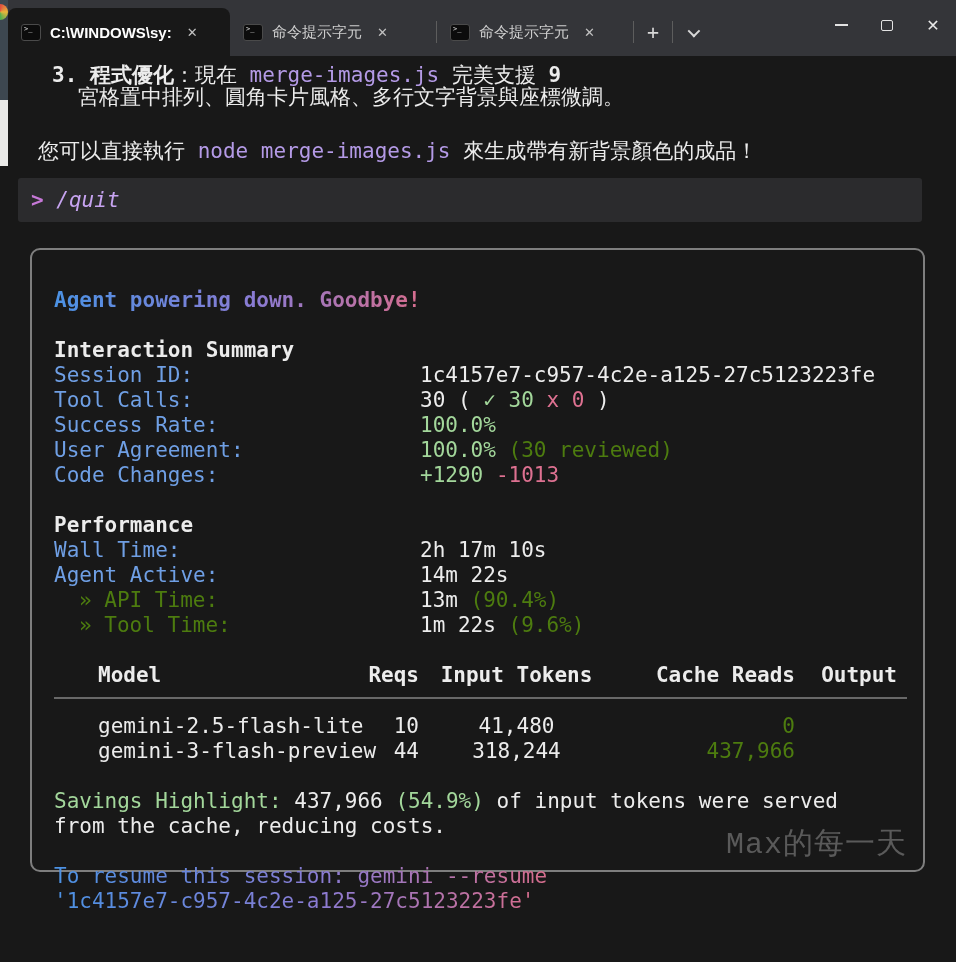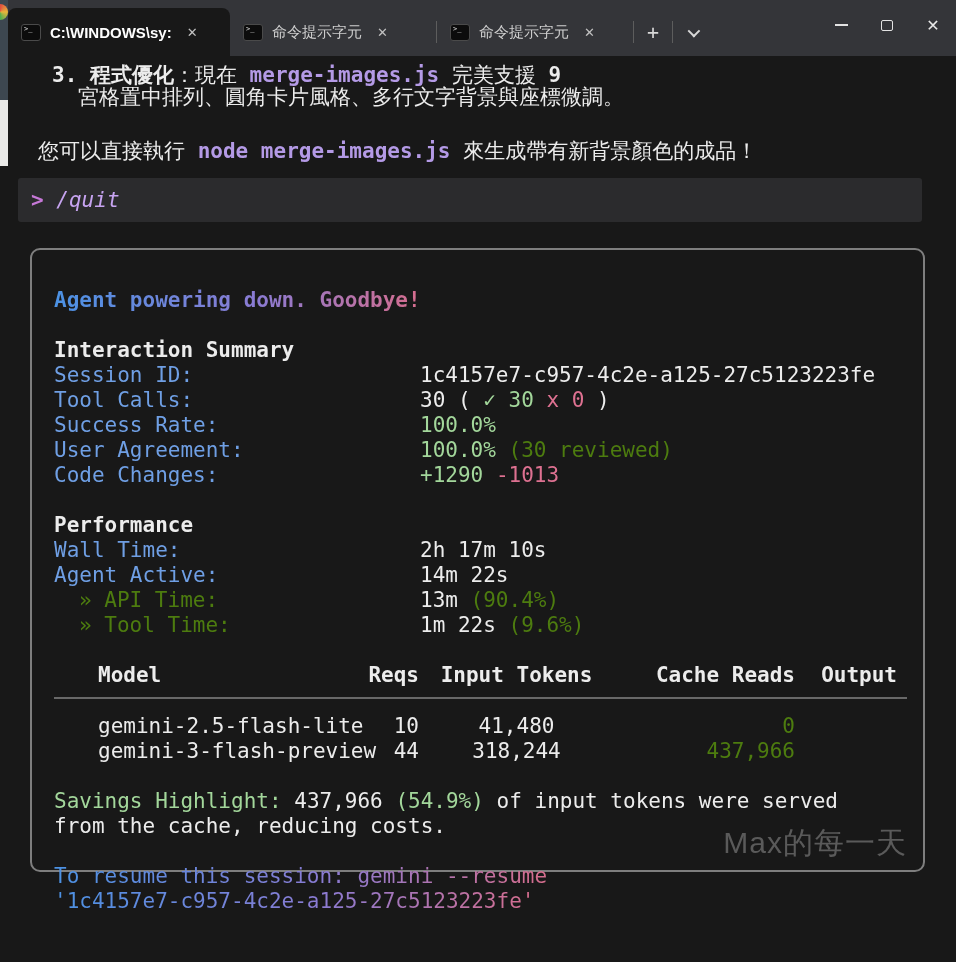--- a/index.html
+++ b/index.html
@@ -34,21 +34,21 @@
   .cap-btn { width:46px; height:50px; display:flex; align-items:center; justify-content:center; }
   .min-glyph { width:13px; height:0; border-top:2px solid #e3e3e3; }
   .max-glyph { width:12px; height:11px; border:1.5px solid #e3e3e3; border-radius:2px; }
   .close-glyph { color:#e8e8e8; font-size:16px; font-family:"DejaVu Sans",sans-serif; }
 
   
   .content { position:absolute; left:8px; top:56px; width:948px; height:906px; background:#181818;
              color:#ececec; font-size:21px; }
   .tline { position:absolute; white-space:pre; line-height:26px; }
   .b { font-weight:bold; }
-  .code-purple { color:#b49ae6; font-weight:bold; }
+  .code-purple { color:#b49ae6; font-weight:normal; }
   .blue { color:#6f9fe4; }
   .green { color:#a3d79b; }
   .pink { color:#de7191; }
   .gray { color:#4d7c0f; }
   .white { color:#ececec; }
 
   .l1 { left:44px; top:6px; }
   .l2 { left:70px; top:28px; }
   .l3 { left:30px; top:82px; }
 
@@ -69,21 +69,21 @@
                    display:inline-block; }
 
   .trow { position:absolute; left:22px; display:flex; line-height:25px; white-space:pre; }
   .c-model { width:310px;padding-left:44px; }
   .c-reqs { width:55px; text-align:right; }
   .c-input { width:195px; text-align:center; }
   .c-cache { width:181px; text-align:right; }
   .c-output { width:102px; text-align:right; }
   .divider { position:absolute; left:22px; width:853px; height:2px; background:#686868; }
 
-  .watermark { position:absolute; right:16px; bottom:6px; font-family:Liberation Sans, sans-serif;
+  .watermark { position:absolute; right:16px; bottom:6px; font-family:Liberation Mono, monospace;
                font-size:30px; color:#5a5a5a; letter-spacing:1px; }
 </style>
 </head>
 <body>
 
 <div class="bg-strip">
   <div class="seg-top">
     <div class="color-dot"></div>
   </div>
   <div class="seg-white"></div>

